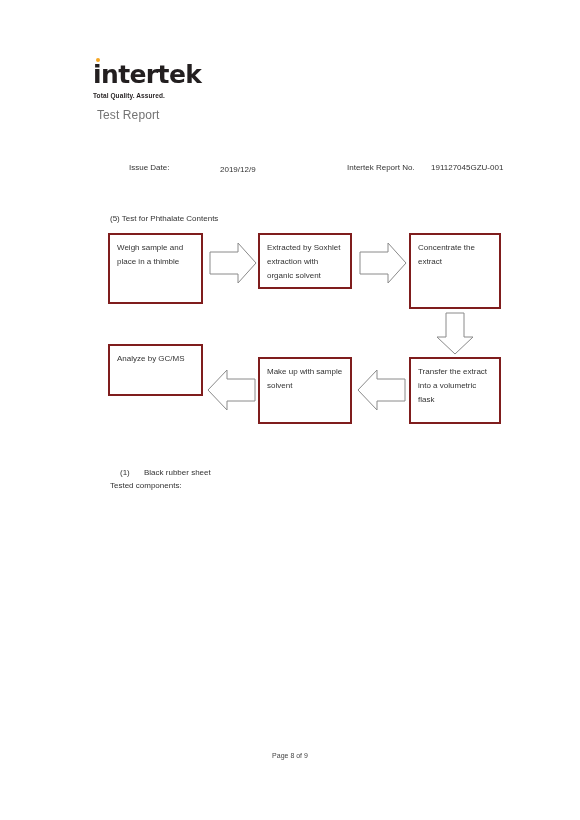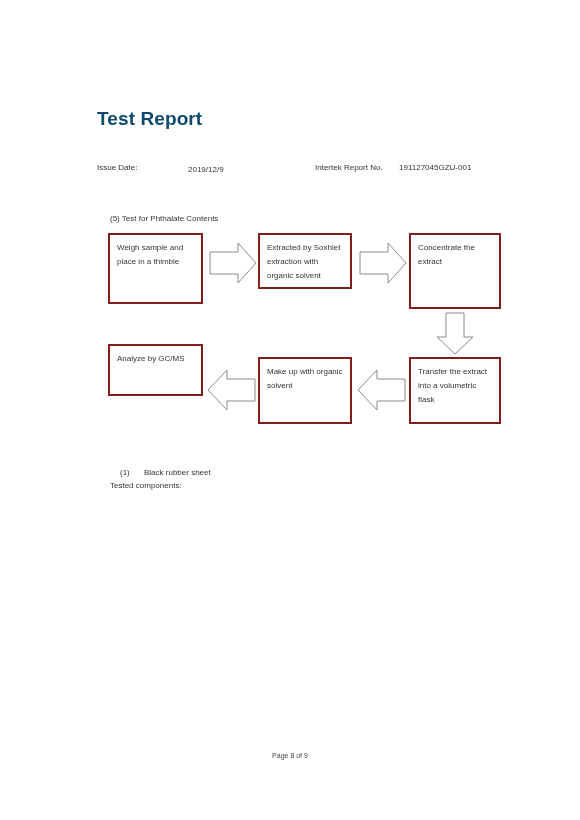--- a/index.html
+++ b/index.html
@@ -52,32 +52,33 @@
     color: #231f20;
     letter-spacing: 0.1px;
     margin-top: 5px;
   }
 
   
   #doc-title {
     position: absolute;
     left: 97px;
     top: 108px;
-    font-size: 19px;
-    font-weight: bold;
-    color: #0c4a6e;
+    font-size: 12px;
+    font-weight: normal;
+    color: #737373;
     letter-spacing: 0.1px;
   }
 
   
   .meta-label, .meta-value {
     position: absolute;
     font-size: 8px;
     color: #333333;
     white-space: nowrap;
+    margin-left: 32px;
   }
   #issue-date-label { left: 97px;  top: 163px; }
   #issue-date-value { left: 188px; top: 165px; }
   #report-no-label  { left: 315px; top: 163px; }
   #report-no-value  { left: 399px; top: 163px; }
 
   
   #section-heading {
     position: absolute;
     left: 110px;
@@ -147,20 +148,27 @@
     text-align: center;
     font-size: 7px;
     color: #444444;
   }
 </style>
 </head>
 <body>
 
 <div id="page">
 
+  <div id="logo-block">
+    <div id="logo-wordmark">
+      <span id="logo-dot"></span>
+      <span>intertek</span>
+    </div>
+    <div id="logo-tagline">Total Quality. Assured.</div>
+  </div>
 
   <div id="doc-title">Test Report</div>
 
   <div class="meta-label" id="issue-date-label">Issue Date:</div>
   <div class="meta-value" id="issue-date-value">2019/12/9</div>
   <div class="meta-label" id="report-no-label">Intertek Report No.</div>
   <div class="meta-value" id="report-no-value">191127045GZU-001</div>
 
   <div id="section-heading">(5) Test for Phthalate Contents</div>
 
@@ -193,21 +201,21 @@
   <div class="flow-box" id="box-soxhlet">
     <div class="box-text">Extracted by Soxhlet extraction with organic solvent</div>
   </div>
   <div class="flow-box" id="box-concentrate">
     <div class="box-text">Concentrate the extract</div>
   </div>
   <div class="flow-box" id="box-transfer">
     <div class="box-text">Transfer the extract into a volumetric flask</div>
   </div>
   <div class="flow-box" id="box-makeup">
-    <div class="box-text">Make up with organic solvent</div>
+    <div class="box-text">Make up with sample solvent</div>
   </div>
   <div class="flow-box" id="box-analyze">
     <div class="box-text">Analyze by GC/MS</div>
   </div>
 
   <div id="tested-title">Tested components:</div>
   <div id="tested-item-1">
     <span class="item-num">(1)</span><span>Black rubber sheet</span>
   </div>
 

